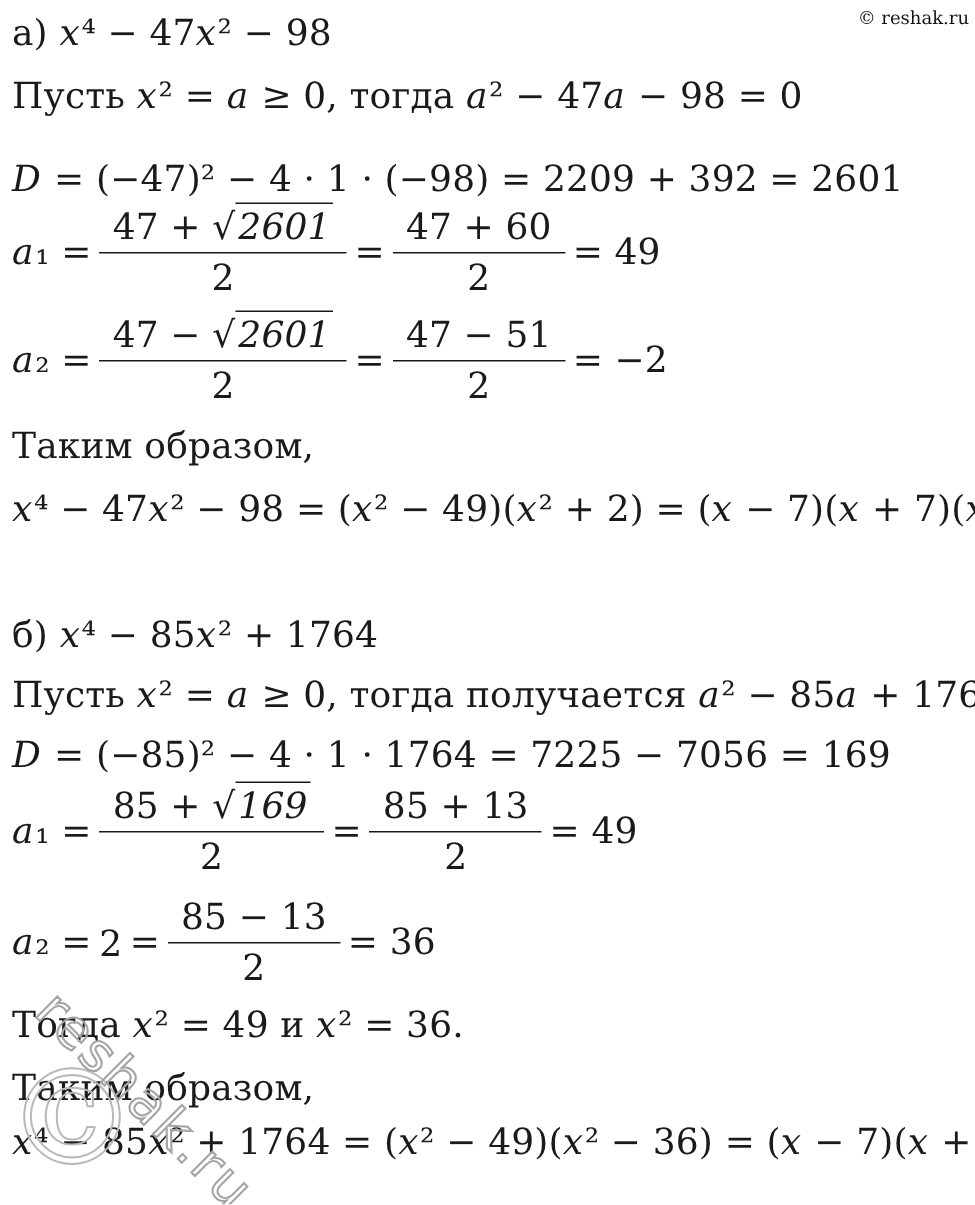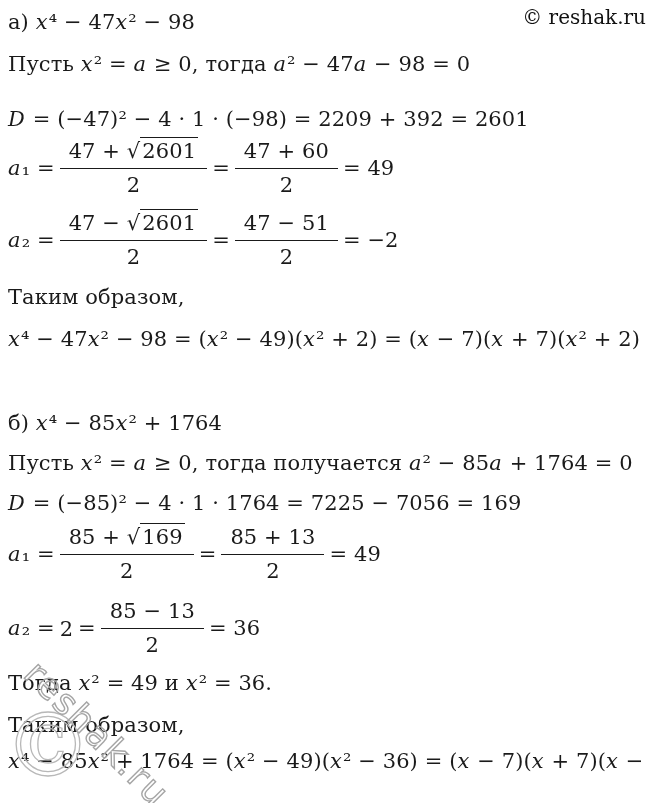--- a/index.html
+++ b/index.html
@@ -3,37 +3,37 @@
 <meta charset="utf-8">
 <style>
   html,body{margin:0;padding:0;}
   body{
     width:650px;height:803px;background:#ffffff;overflow:hidden;
     font-family:"DejaVu Serif", serif;color:#1a1a1a;
   }
   .page{position:relative;width:650px;height:803px;background:#ffffff;}
   .content{position:absolute;left:8px;top:8px;right:2px;}
   .line{
-    font-size:21px;line-height:28px;white-space:nowrap;
+    font-size:24px;line-height:28px;white-space:nowrap;
     letter-spacing:0.1px;
   }
   .line .t{font-style:normal;}
   .line .m{font-style:normal;}
   .line .m i{font-style:italic;padding-right:1px;}
   .frac-line{display:flex;align-items:center;height:58px;}
   .frac{
     display:inline-flex;flex-direction:column;align-items:center;
     text-align:center;margin:0 5px;
   }
   .frac .num{padding:0 9px 3px 9px;border-bottom:1.6px solid #1a1a1a;}
   .frac .den{padding-top:2px;}
-  .sqrt{white-space:nowrap;}
+  .sqrt{white-space:nowrap;font-style:italic;}
   .sqrt .rad{border-top:1.6px solid #1a1a1a;padding:1px 2px 0 2px;}
   .site-credit{
-    position:absolute;top:5px;right:4px;font-size:20px;color:#111;
+    position:absolute;top:5px;right:4px;font-size:12px;color:#111;
     font-family:"DejaVu Serif", serif;
   }
   .watermark-svg{position:absolute;left:0;top:638px;pointer-events:none;}
   .wm-text{
     font-family:"DejaVu Sans", sans-serif;font-size:36px;letter-spacing:2px;
     fill:none;stroke-width:1.4px;
   }
   .wm-copy{
     font-family:"DejaVu Serif", serif;font-size:88px;
     fill:none;stroke-width:1.3px;

